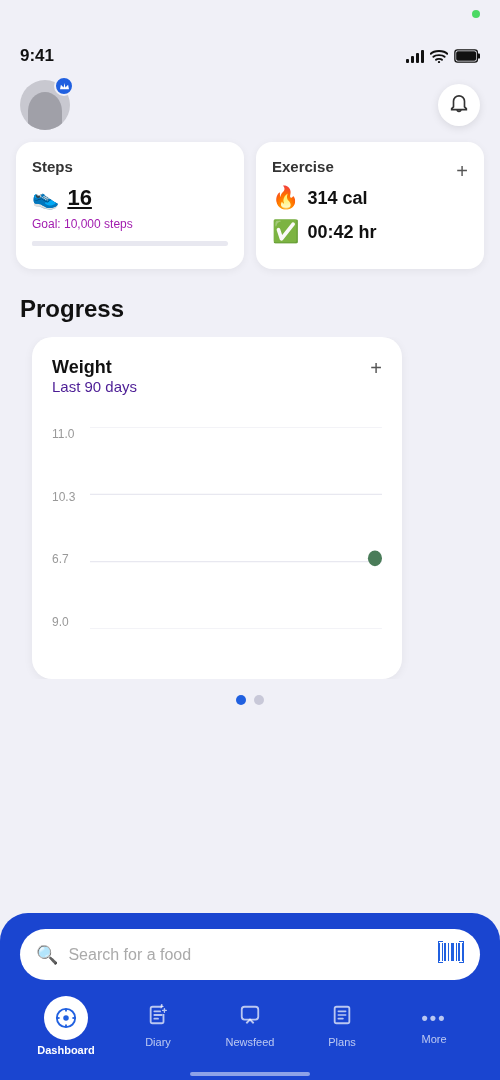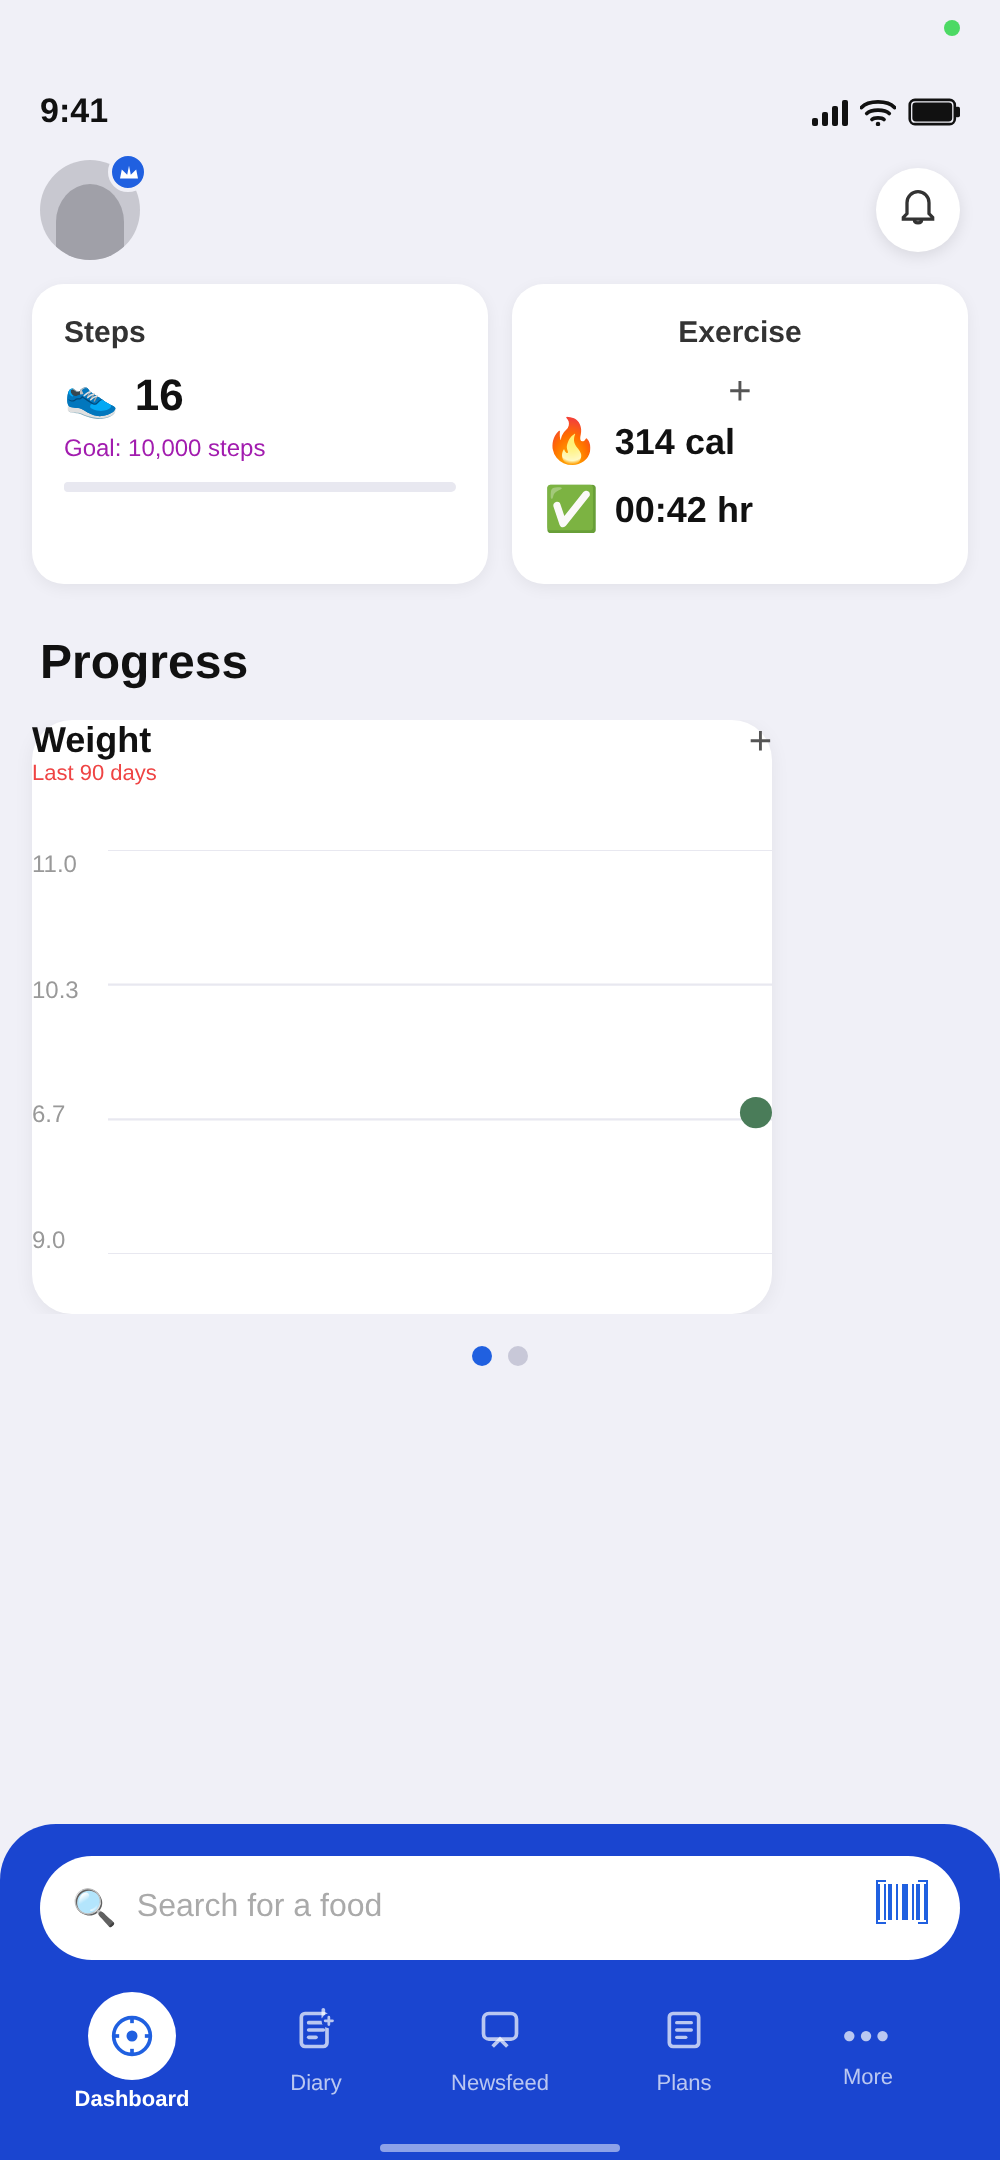--- a/index.html
+++ b/index.html
@@ -127,20 +127,21 @@
     .card-row {
       display: flex;
       align-items: center;
       gap: 8px;
       margin-bottom: 6px;
     }
     .card-value {
       font-size: 22px;
       font-weight: 700;
       color: #111;
+      text-decoration: underline;
     }
     .card-subtitle {
       font-size: 12px;
       color: #a21caf;
       margin-bottom: 10px;
     }
     .progress-bar-container {
       height: 5px;
       background: #e8e8f0;
       border-radius: 3px;
@@ -149,21 +150,20 @@
     .progress-bar-fill {
       height: 100%;
       background: #e8e8f0;
       border-radius: 3px;
       width: 2%;
     }
     .exercise-add {
       display: flex;
       justify-content: space-between;
       align-items: center;
-      flex-direction: column;
     }
     .add-btn {
       font-size: 20px;
       color: #555;
       font-weight: 300;
       cursor: pointer;
       background: none;
       border: none;
     }
     .exercise-row {
@@ -187,38 +187,40 @@
     }
 
     
     .chart-scroll-container {
       padding: 0 16px;
       overflow: hidden;
     }
     .chart-card {
       background: white;
       border-radius: 20px;
+      padding: 20px;
       box-shadow: 0 2px 10px rgba(0,0,0,0.06);
       width: 370px;
       display: inline-block;
+      margin-left: 16px;
     }
     .chart-header {
       display: flex;
       justify-content: space-between;
       align-items: flex-start;
       margin-bottom: 4px;
     }
     .chart-title {
       font-size: 18px;
       font-weight: 800;
       color: #111;
     }
     .chart-subtitle {
-      font-size: 11px;
-      color: #ef4444;
+      font-size: 15px;
+      color: #4c1d95;
       margin-bottom: 20px;
     }
 
     
     .dots-indicator {
       display: flex;
       justify-content: center;
       gap: 8px;
       padding: 16px 0 20px;
     }

